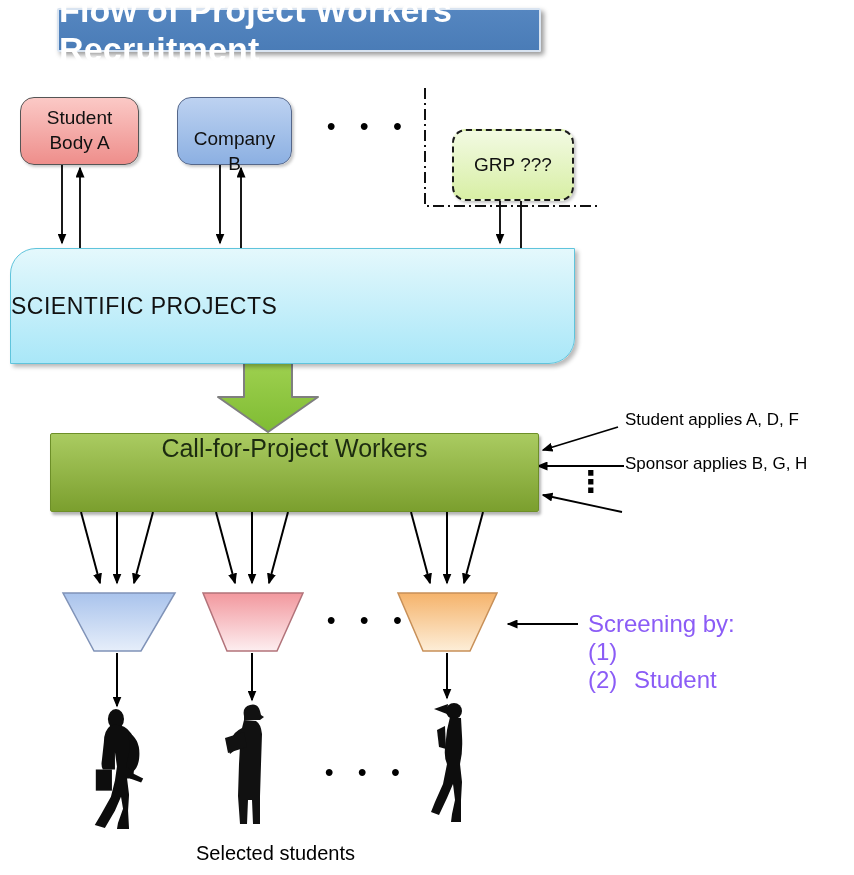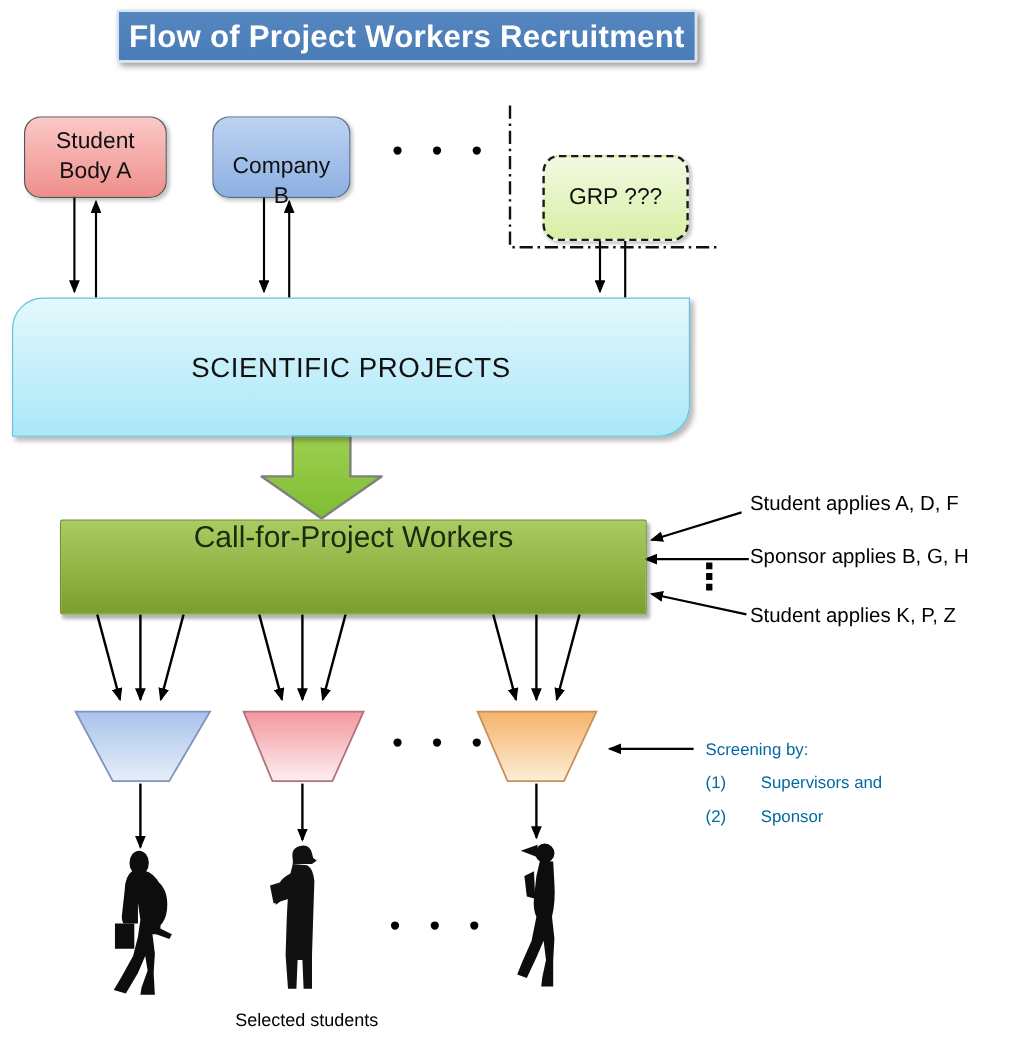--- a/index.html
+++ b/index.html
@@ -7,63 +7,62 @@
     position:relative;width:854px;height:875px;background:#ffffff;overflow:hidden;
     font-family:"Liberation Sans","DejaVu Sans",sans-serif;color:#111;
   }
   .abs{position:absolute;}
   
   .title-banner{
     left:57px;top:8px;width:480px;height:40px;
     background:linear-gradient(#5586c0,#4a7cb7);
     border:2px solid #d9e4f1;border-radius:2px;
     box-shadow:3px 3px 5px rgba(0,0,0,.40);
-    color:#ffffff;font-size:26px;font-weight:600;
+    color:#ffffff;font-size:34px;font-weight:600;
     display:flex;align-items:center;justify-content:center;
     letter-spacing:.2px;
-    margin-left:40px;
   }
   
   .src-box{
     border-radius:14px;display:flex;align-items:center;justify-content:center;
     text-align:center;font-size:19px;line-height:1.3;color:#111;
     box-shadow:2px 2px 3px rgba(0,0,0,.22);
   }
   .funding{left:20px;top:97px;width:117px;height:66px;
     background:linear-gradient(#fbc9c6,#ee8e8b);border:1.5px solid #555;}
   .company{left:177px;top:97px;width:113px;height:66px;
     background:linear-gradient(#bdd2f1,#8cb0e2);border:1.5px solid #55678a;}
   .grp{left:452px;top:95px;width:118px;height:68px;
     background:linear-gradient(#f2fae2,#d8efa5);border:2.5px dashed #1a1a1a;margin-top:34px;}
   .h-dots{font-size:24px;font-weight:bold;letter-spacing:9px;color:#000;}
   
   .sci-box{
     left:10px;top:248px;width:563px;height:114px;
     background:linear-gradient(#e4f8fc,#a9e7f8);
     border:1px solid #5fc4dc;border-radius:26px 0 26px 0;
     box-shadow:3px 3px 4px rgba(0,0,0,.28);
-    display:flex;align-items:center;justify-content:center;
+    display:flex;align-items:center;justify-content:flex-start;
     font-size:23px;letter-spacing:.5px;color:#111;
   }
   
   .call-box{
     left:50px;top:433px;width:487px;height:77px;
     background:linear-gradient(#aacb61,#7b9f2e);
     border:1px solid #6d8f28;border-radius:2px;
     box-shadow:2px 3px 3px rgba(0,0,0,.30);
     display:flex;align-items:flex-start;justify-content:center;
     font-size:25px;color:#1c2b10;
   }
   
   .apply-label{font-size:17px;color:#000;white-space:nowrap;}
   .v-dots{font-size:30px;font-weight:bold;color:#000;line-height:.9;}
-  .screening{font-size:14px;color:#0369a1;line-height:28px;}
+  .screening{font-size:24px;color:#8b5cf6;line-height:28px;}
   .screening .row{display:flex;}
   .screening .num{width:46px;}
-  .caption{font-size:15px;color:#000;}
+  .caption{font-size:20px;color:#000;}
   svg{display:block;}
   .overlay{left:0;top:0;pointer-events:none;}
 </style>
 </head>
 <body>
 
 <div id="canvas">
 
   <svg class="abs overlay" width="854" height="875" viewBox="0 0 854 875">
     <defs>
@@ -153,33 +152,31 @@
     <span>SCIENTIFIC PROJECTS</span>
   </div>
 
   <div class="abs call-box">
     <span>Call-for-Project Workers</span>
   </div>
 
   <div class="abs apply-label" style="left:625px;top:410px;">Student applies A, D, F</div>
   <div class="abs apply-label" style="left:625px;top:454px;">Sponsor applies B, G, H</div>
   <div class="abs v-dots" style="left:576px;top:468px;">⋮</div>
-  <div class="abs apply-label" style="left:625px;top:503px;">Student applies K, P, Z</div>
 
   <div class="abs h-dots" style="left:327px;top:606px;">• • •</div>
 
   <div class="abs screening" style="left:588px;top:610px;">
     <div>Screening by:</div>
     <div class="row">
       <span class="num">(1)</span>
-      <span>Supervisors and</span>
     </div>
     <div class="row">
       <span class="num">(2)</span>
-      <span>Sponsor</span>
+      <span>Student</span>
     </div>
   </div>
 
   <svg class="abs" style="left:90px;top:708px;" width="62" height="126" viewBox="0 0 60 125">
     <g fill="#0d0d0d">
       <ellipse cx="25" cy="11" rx="8" ry="10"></ellipse>
       <path d="M20 17 Q13 22 13 34 L11 52 Q10 58 12 61 L24 61 L24 44 L26 58 L24 72 L20 88 L10 106 L4 116 L14 119 L24 102 L30 88 L32 100 L27 114 L26 120 L38 120 L37 102 L38 86 L36 70 L42 70 L44 50 Q46 34 40 25 Q33 15 20 17 Z"></path>
       <path d="M37 24 Q50 31 48 50 Q47 59 42 63 L35 58 L39 40 Z"></path>
       <path d="M5 61 L21 61 L21 82 L5 82 Z"></path>
       <path d="M40 64 L52 70 L50 74 L39 70 Z"></path>

